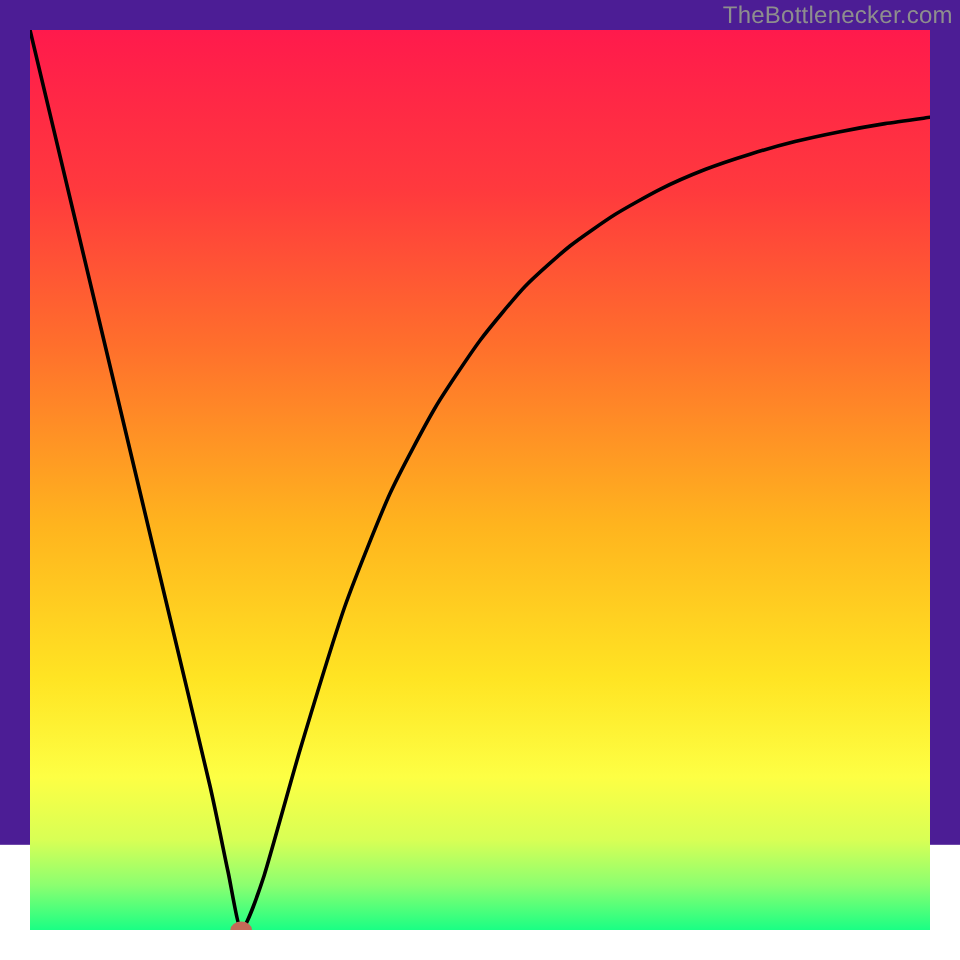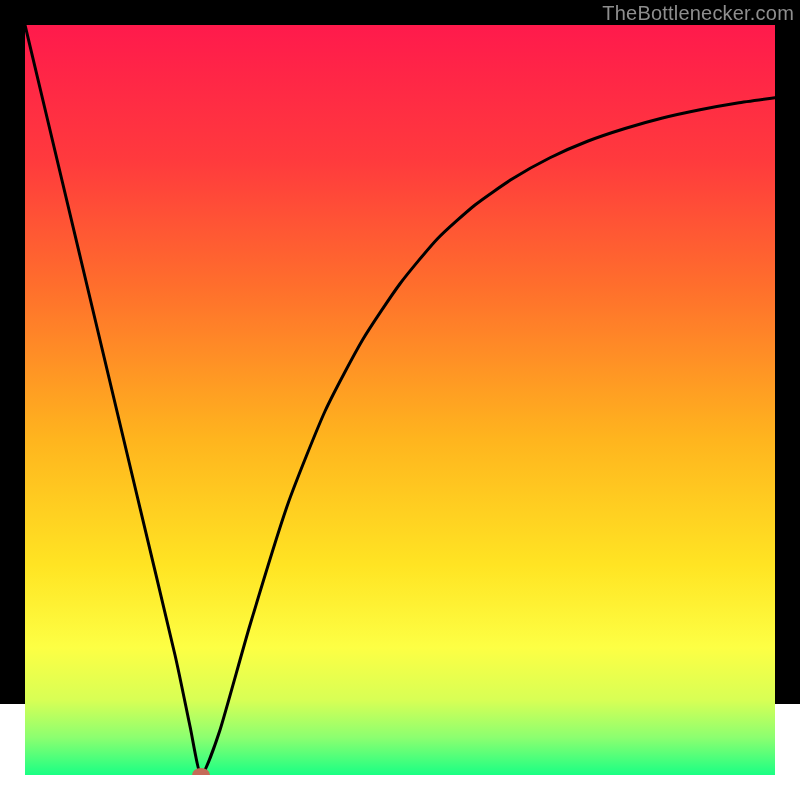--- a/index.html
+++ b/index.html
@@ -7,21 +7,21 @@
     padding: 0;
     width: 800px;
     height: 800px;
     background: #ffffff;
     overflow: hidden;
   }
   .stage {
     position: relative;
     width: 800px;
     height: 704px;
-    background: #000000;
+    background: #4c1d95;
   }
   .plot {
     position: absolute;
     left: 25px;
     top: 25px;
     width: 750px;
     height: 750px;
     overflow: hidden;
   }
   .gradient {

